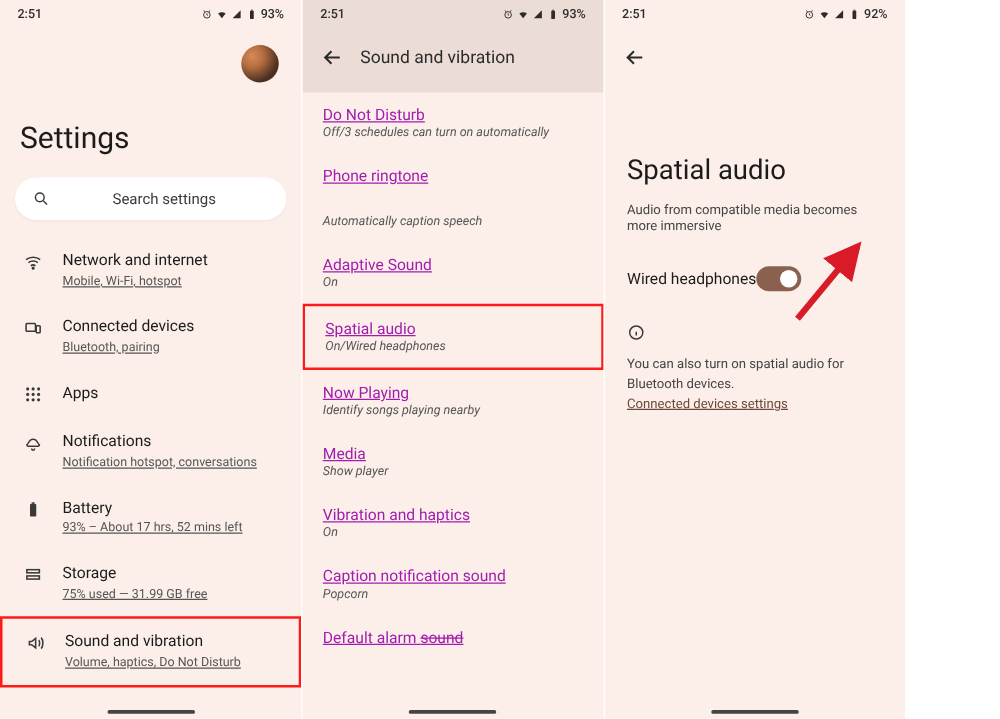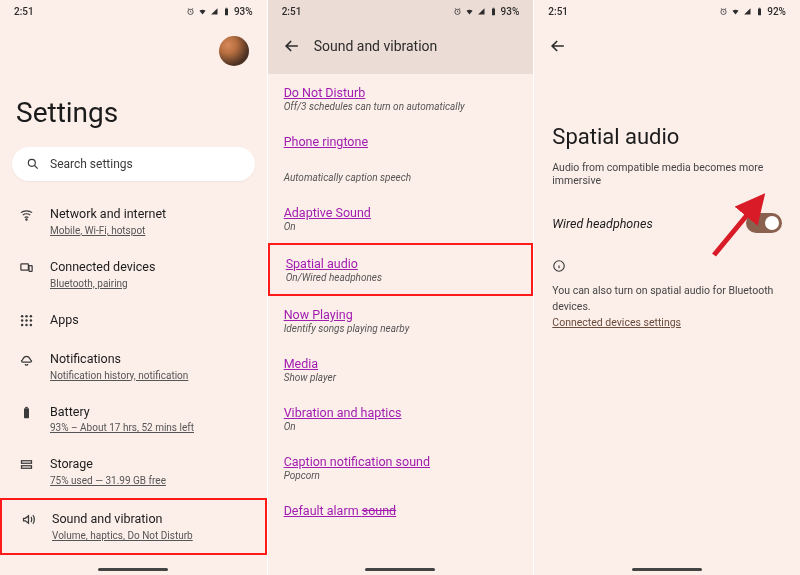--- a/index.html
+++ b/index.html
@@ -1,44 +1,44 @@
 <!DOCTYPE html>
 <html><head>
   <meta charset="utf-8">
   <style>
     * { box-sizing: border-box; margin: 0; padding: 0; }
     body { font-family: -apple-system, BlinkMacSystemFont, 'Segoe UI', Roboto, sans-serif; background: #fff; }
-    .container { display: flex; width: 800px; height: 575px; }
+    .container { display: flex; width: 724px; height: 575px; }
     .panel { width: 266.67px; background: #fcefea; position: relative; overflow: hidden; }
     .panel + .panel { border-left: 1px solid #fff; }
     .statusbar { display: flex; justify-content: space-between; align-items: center; padding: 4px 14px; height: 22px; font-size: 10px; color: #2c2c2c; font-weight: 500; }
     .status-icons { display: flex; align-items: center; gap: 3px; }
     .status-icons svg { width: 9px; height: 9px; }
     .header-row { display: flex; align-items: center; padding: 14px 14px 8px; }
     .back-btn { width: 20px; height: 20px; cursor: pointer; }
     .header-title { font-size: 14px; color: #2c2c2c; margin-left: 12px; }
     .avatar { width: 30px; height: 30px; border-radius: 50%; margin-left: auto; margin-right: 4px; background: radial-gradient(circle at 30% 30%, #d88a5c 0%, #b56d3f 30%, #4a3022 70%); }
-    .big-title { font-size: 28px; color: #1b1b1b; padding: 22px 16px 18px; font-weight: 400; }
+    .big-title { font-size: 24px; color: #1b1b1b; padding: 22px 16px 18px; font-weight: 400; }
     .search-box { margin: 0 12px 14px; background: #fff; border-radius: 22px; display: flex; align-items: center; padding: 10px 14px; box-shadow: 0 1px 2px rgba(0,0,0,0.05); cursor: text; }
     .search-box svg { width: 14px; height: 14px; margin-right: 10px; }
-    .search-box span { font-size: 12px; color: #3a3a3a; }
+    .search-box span { font-size: 12px; color: #3a3a3a; margin-left: 40px; }
     .list-item { display: flex; align-items: flex-start; padding: 11px 16px; cursor: pointer; }
     .list-icon { width: 20px; display: flex; align-items: center; justify-content: center; margin-top: 1px; }
     .list-icon svg { width: 15px; height: 15px; color: #3a3a3a; }
     .list-text { margin-left: 14px; flex: 1; }
     .item-title { font-size: 12.5px; color: #1b1b1b; line-height: 1.35; }
     .item-sub { font-size: 10px; color: #555; margin-top: 1px; line-height: 1.3; text-decoration: underline; }
     .highlight-red { border: 2px solid #ff1a1a; }
     .p2-item { padding: 11px 16px; cursor: pointer; }
     .p2-title { font-size: 12.5px; color: #a21caf; text-decoration: underline; }
     .p2-sub { font-size: 10px; color: #555; margin-top: 1px; font-style: italic; }
     .p2-header { background: #ebdcd5; padding: 0 0 10px 0; }
     .p3-title { font-size: 22px; color: #1b1b1b; padding: 60px 18px 12px; font-weight: 400; }
     .p3-desc { font-size: 10.5px; color: #444; padding: 0 18px 18px; }
-    .toggle-row { display: flex; align-items: center; justify-content: space-between; padding: 8px 18px 14px; font-style: italic; }
+    .toggle-row { display: flex; align-items: center; padding: 8px 18px 14px; }
     .toggle-label { font-size: 12.5px; color: #1b1b1b; }
     .toggle { width: 36px; height: 20px; background: #8a614f; border-radius: 10px; position: relative; cursor: pointer; }
     .toggle-thumb { width: 14px; height: 14px; background: #fff; border-radius: 50%; position: absolute; right: 3px; top: 3px; }
     .info-row { display: flex; align-items: flex-start; padding: 12px 18px 10px; }
     .info-row svg { width: 14px; height: 14px; margin-top: 0; }
     .info-text { font-size: 10.5px; color: #444; padding: 0 18px; line-height: 1.5; }
     .link { text-decoration: underline; color: #6a4a3a; cursor: pointer; }
     .nav-handle { position: absolute; bottom: 4px; left: 50%; transform: translateX(-50%); width: 70px; height: 3px; background: #444; border-radius: 2px; }
     .arrow-annot { position: absolute; width: 80px; height: 80px; top: 185px; right: 16px; pointer-events: none; }
     .strike { text-decoration: line-through; }
@@ -124,21 +124,21 @@
         </div>
     </div>
     <div class="list-item">
       <div class="list-icon">
           <svg viewBox="0 0 24 24" fill="none" stroke="currentColor" stroke-width="2">
             <path d="M18 16H6a2 2 0 0 1-2-2c2 0 2-7 8-7s6 7 8 7a2 2 0 0 1-2 2zM10 19a2 2 0 0 0 4 0"></path>
           </svg>
         </div>
       <div class="list-text">
           <div class="item-title">Notifications</div>
-          <div class="item-sub">Notification history, notification</div>
+          <div class="item-sub">Notification hotspot, conversations</div>
         </div>
     </div>
     <div class="list-item">
       <div class="list-icon">
           <svg viewBox="0 0 24 24" fill="currentColor">
             <rect x="8" y="5" width="8" height="16" rx="1"></rect>
             <rect x="10" y="3" width="4" height="2"></rect>
           </svg>
         </div>
       <div class="list-text">

